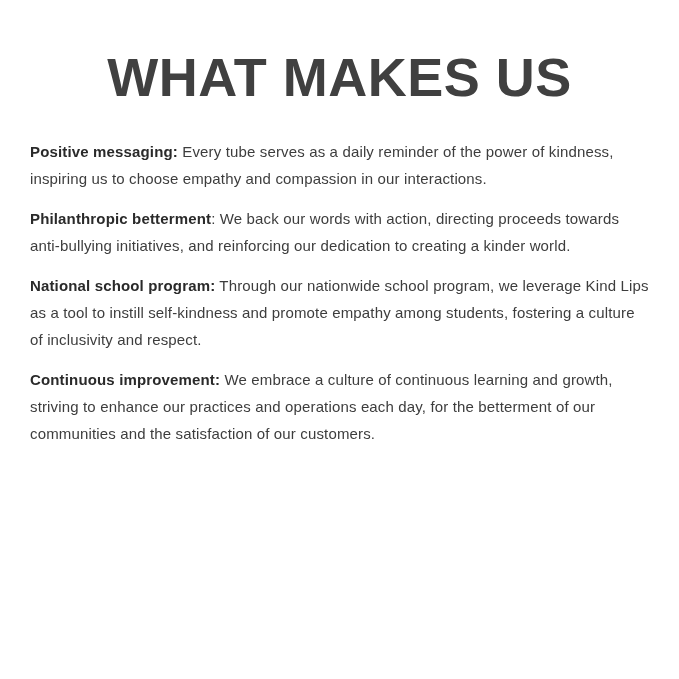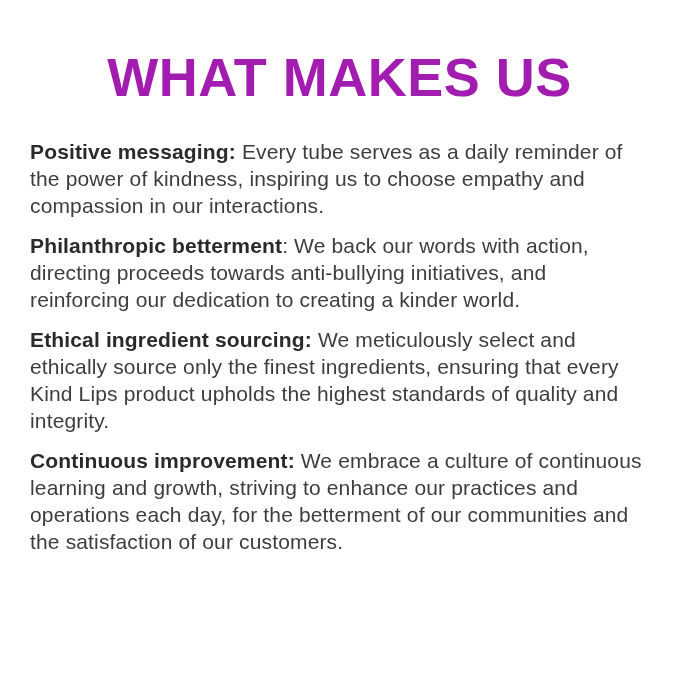--- a/index.html
+++ b/index.html
@@ -16,29 +16,29 @@
       padding: 48px 30px 0 30px;
       font-family: "Liberation Sans", sans-serif;
       overflow: hidden;
     }
     .heading {
       margin: 0 0 31px 0;
       text-align: center;
       font-size: 54px;
       line-height: 59px;
       font-weight: 700;
-      color: #a21caf;
+      color: #404040;
       letter-spacing: 0.5px;
     }
     .h-line {
       display: block;
     }
     .paragraphs p {
       margin: 0 0 13px 0;
-      font-size: 21px;
+      font-size: 15px;
       line-height: 27px;
       color: #3d3d3d;
       letter-spacing: 0.15px;
     }
     .paragraphs p strong {
       font-weight: 700;
       color: #2a2a2a;
     }
   </style>
 </head>
@@ -49,20 +49,20 @@
   <h1 class="heading">
     <span class="h-line">WHAT MAKES US</span>
   </h1>
 
   <div class="paragraphs">
 
     <p><strong>Positive messaging:</strong><span> Every tube serves as a daily reminder of the power of kindness, inspiring us to choose empathy and compassion in our interactions.</span></p>
 
     <p><strong>Philanthropic betterment</strong><span>: We back our words with action, directing proceeds towards anti-bullying initiatives, and reinforcing our dedication to creating a kinder world.</span></p>
 
+    <p><strong>National school program:</strong><span> Through our nationwide school program, we leverage Kind Lips as a tool to instill self-kindness and promote empathy among students, fostering a culture of inclusivity and respect.</span></p>
 
-    <p><strong>Ethical ingredient sourcing:</strong><span> We meticulously select and ethically source only the finest ingredients, ensuring that every Kind Lips product upholds the highest standards of quality and integrity.</span></p>
 
     <p><strong>Continuous improvement:</strong><span> We embrace a culture of continuous learning and growth, striving to enhance our practices and operations each day, for the betterment of our communities and the satisfaction of our customers.</span></p>
 
   </div>
 
 </div>
 
 </body></html>

